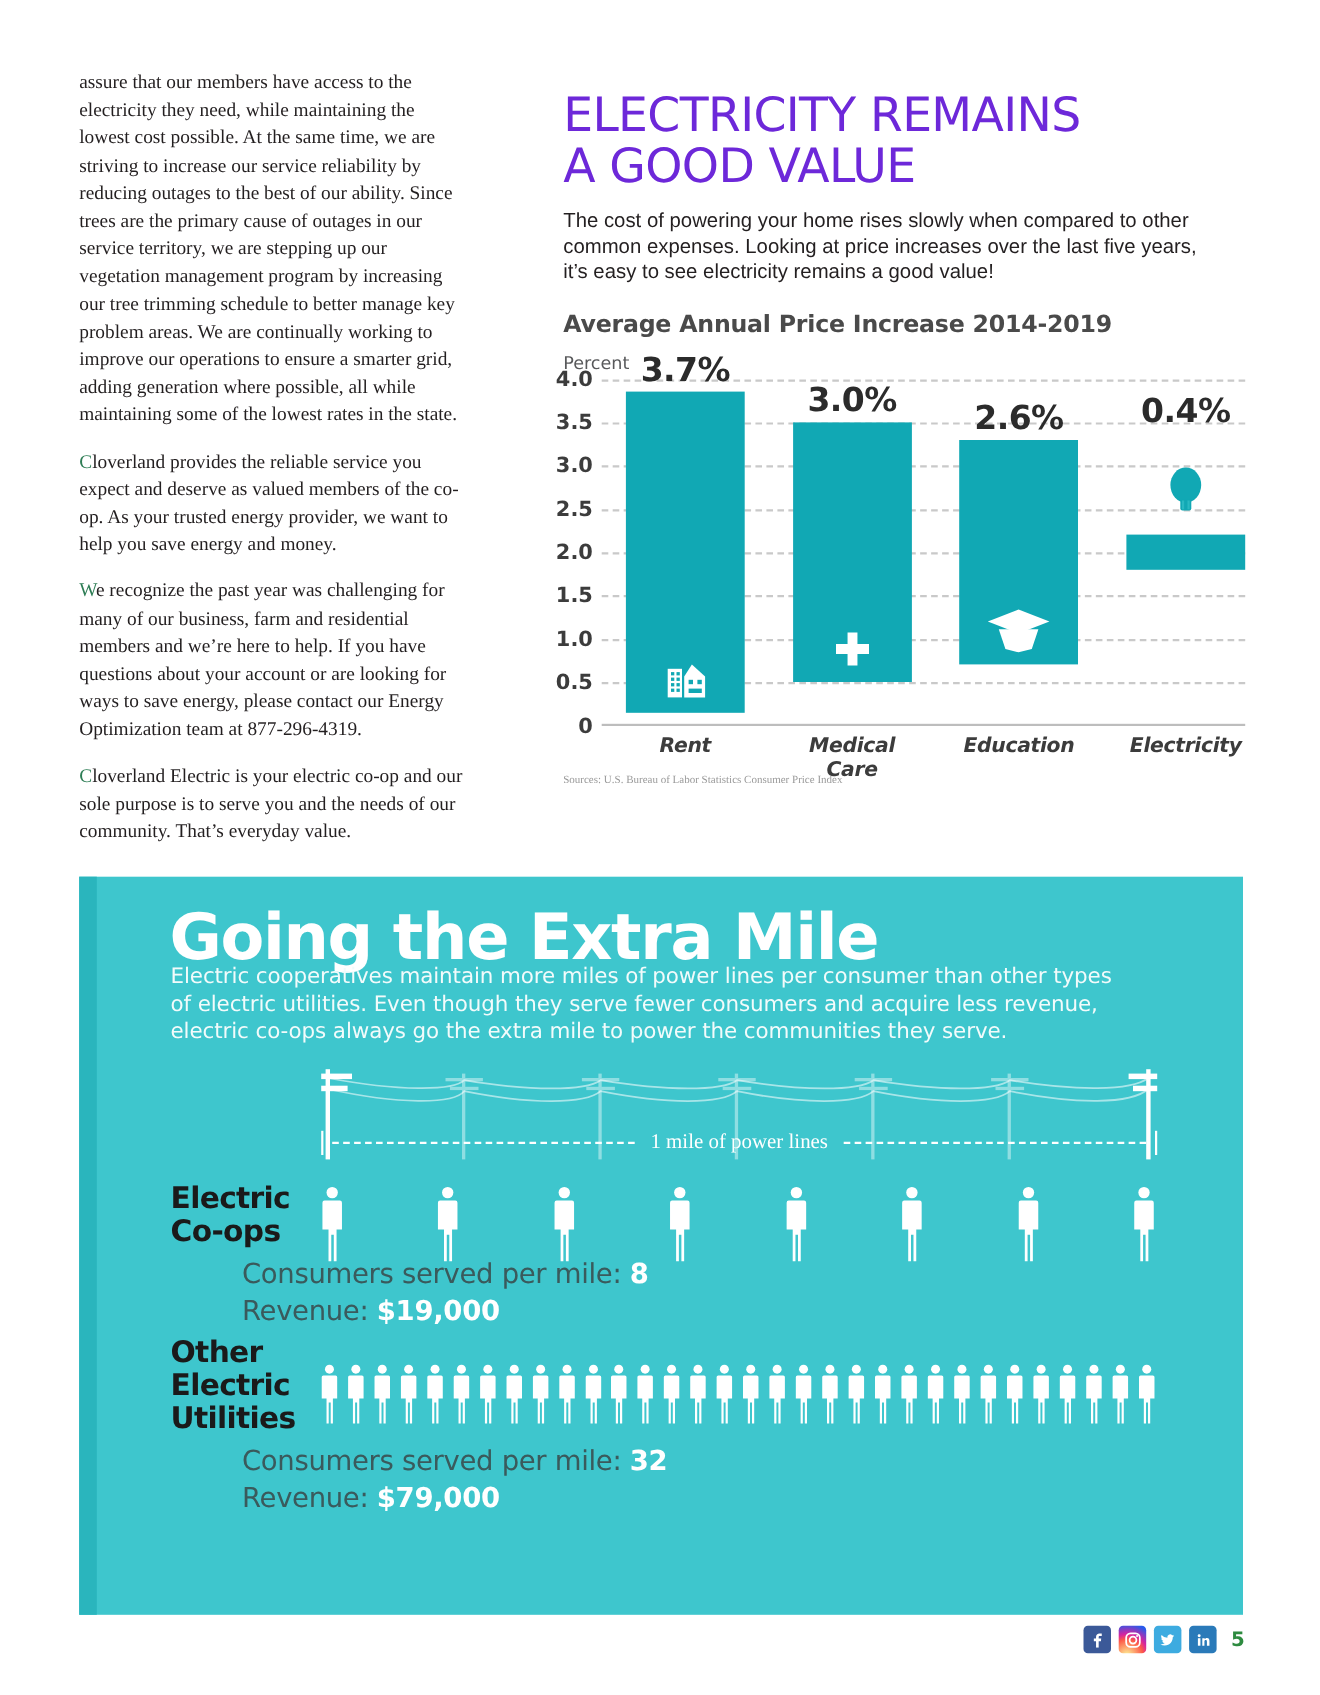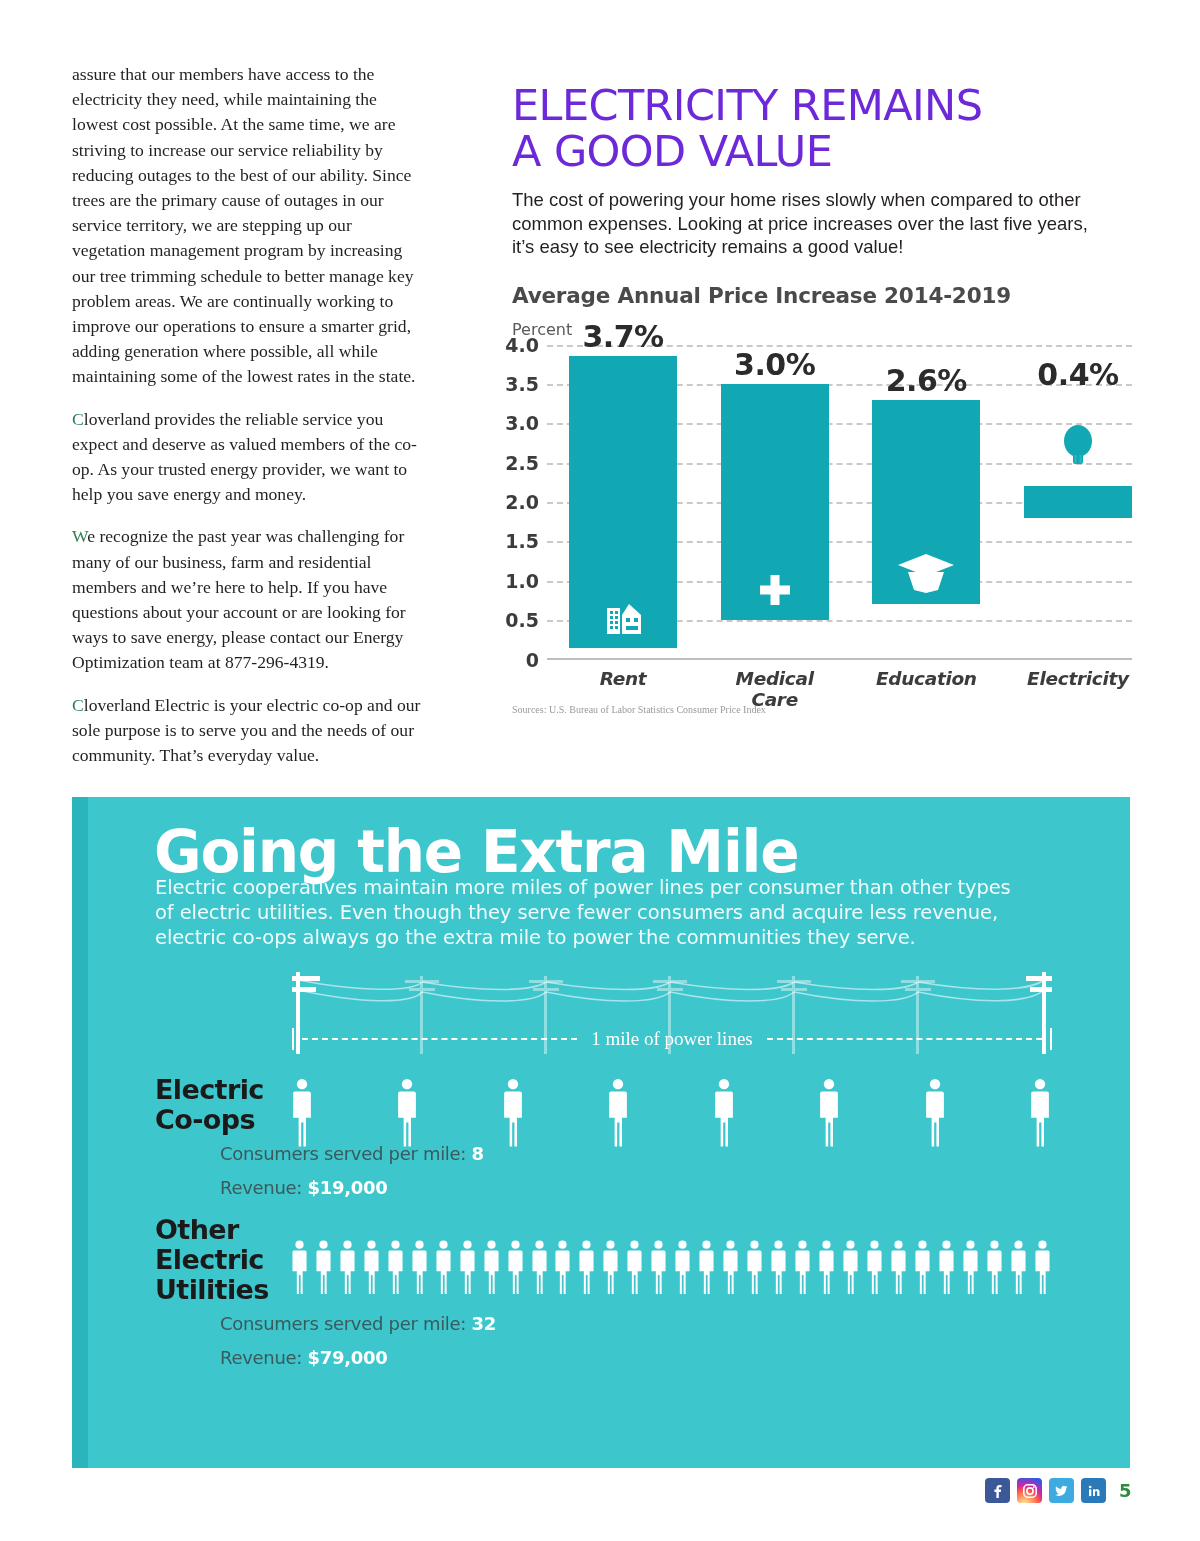--- a/index.html
+++ b/index.html
@@ -143,21 +143,21 @@
     position:absolute;left:218px;top:277px;width:762px;height:75px;
     display:flex;justify-content:space-between;align-items:flex-end;
   }
   .people-other{
     position:absolute;left:218px;top:441px;width:762px;height:58px;
     display:flex;justify-content:space-between;align-items:flex-end;
   }
   .stat{
     position:absolute;left:220px;
     font-family:"DejaVu Sans", sans-serif;
-    font-size:18px;color:#3a5a5c;letter-spacing:-0.3px;
+    font-size:25px;color:#3a5a5c;letter-spacing:-0.3px;
   }
   .stat b{color:#ffffff;font-weight:bold;}
   .coop-s1{top:1143px;}
   .coop-s2{top:1177px;}
   .oth-s1{top:1313px;}
   .oth-s2{top:1347px;}
 
   
   .footer{position:absolute;left:985px;top:1478px;display:flex;align-items:center;gap:7px;}
   .sicon{width:25px;height:25px;border-radius:4px;display:flex;align-items:center;justify-content:center;}

